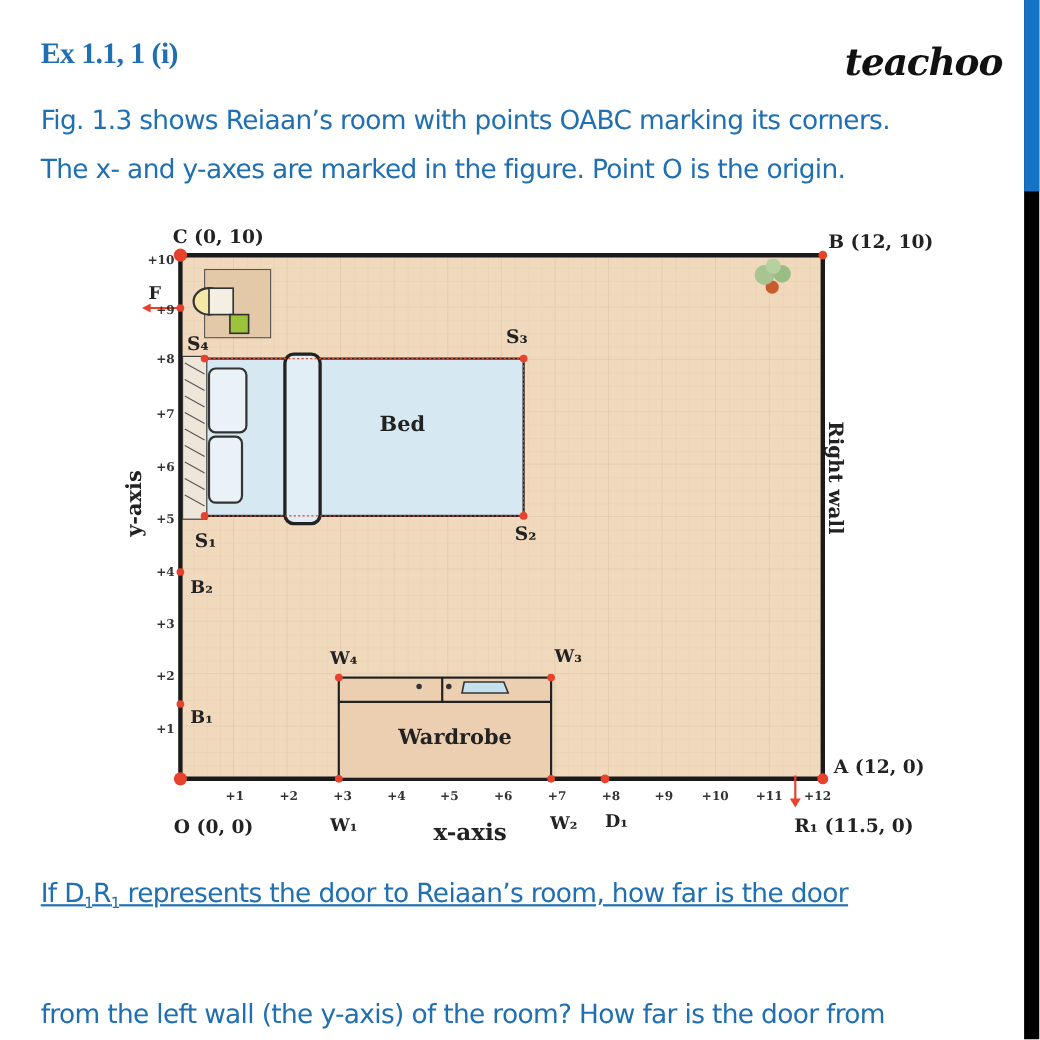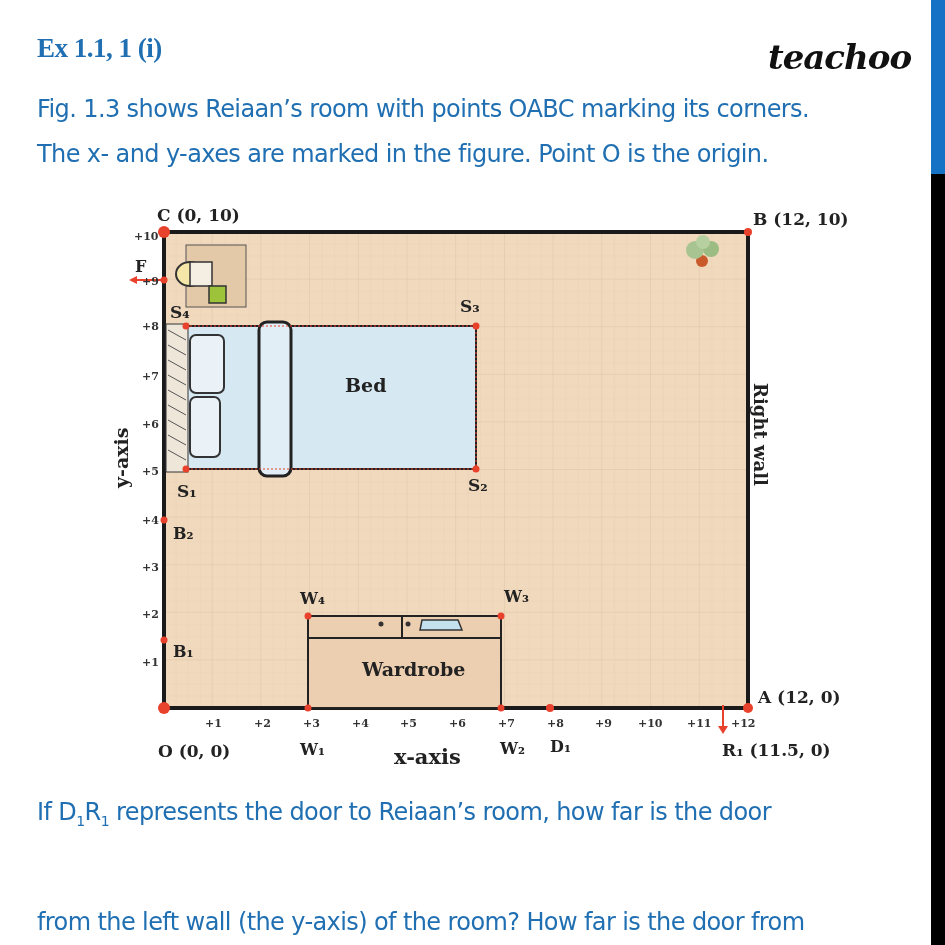--- a/index.html
+++ b/index.html
@@ -145,17 +145,17 @@
       <text class="tick" x="142" y="475">+5</text>
       <text class="tick" x="142" y="428">+6</text>
       <text class="tick" x="142" y="380">+7</text>
       <text class="tick" x="142" y="330">+8</text>
       <text class="tick" x="142" y="285">+9</text>
       <text class="tick" x="134" y="240">+10</text>
     </g>
   </svg>
 </div>
 
-<div class="para" style="top:798px;">
+<div class="para" style="top:798px;text-decoration:underline;">
   <span>If D</span><sub style="font-size:14px;">1</sub><span>R</span><sub style="font-size:14px;">1</sub><span> represents the door to Reiaan’s room, how far is the door</span>
 </div>
 <div class="para" style="top:908px;">from the left wall (the y-axis) of the room? How far is the door from</div>
 <div class="para" style="top:948px;">the x-axis?</div>
 
 </body></html>

